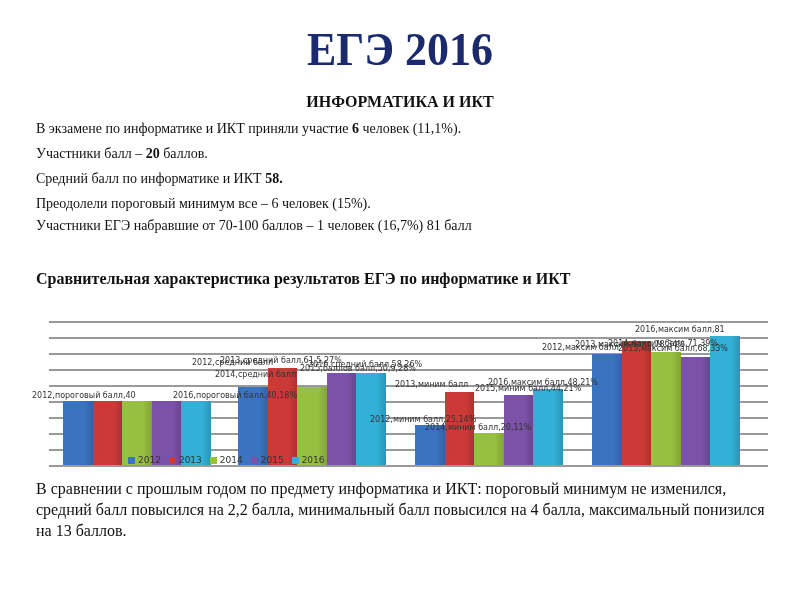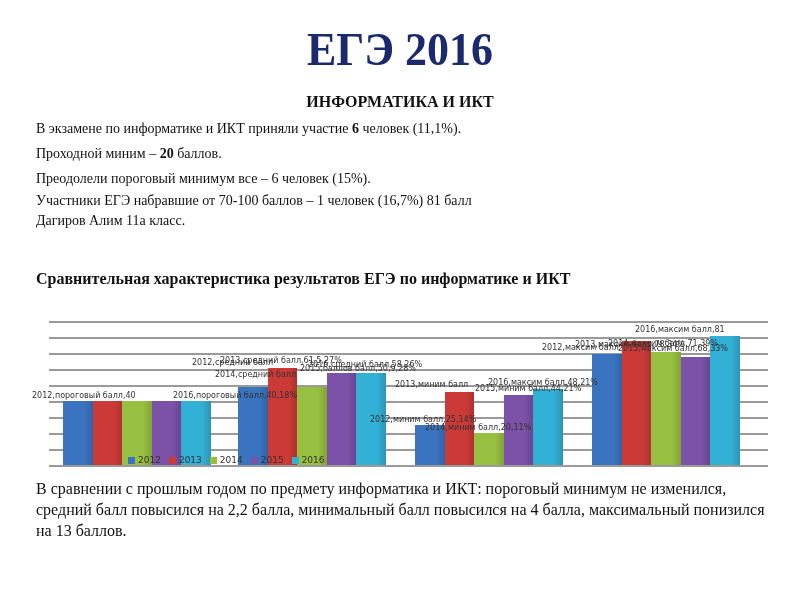--- a/index.html
+++ b/index.html
@@ -20,24 +20,24 @@
   .summary { position:absolute; left:36px; top:478px; width:740px; font-size:16px; line-height:21px; }
 </style>
 </head>
 <body>
 
 <div class="title">ЕГЭ 2016</div>
 <div class="subhead">ИНФОРМАТИКА И ИКТ</div>
 
 <div class="lines">
   <div><span>В экзамене по информатике и ИКТ  приняли участие  </span><b>6</b><span> человек (11,1%).</span></div>
-  <div><span>Проходной миним – </span><b>20</b><span> баллов.</span></div>
+  <div><span>Участники балл – </span><b>20</b><span> баллов.</span></div>
+  <div><span>Средний балл  по информатике и ИКТ  </span><b>58.</b><span></span></div>
   <div><span>Преодолели пороговый минимум все – 6 человек (15%).</span></div>
   <div class="tight" style="margin-top:0px;"><span>Участники ЕГЭ набравшие от 70-100 баллов – 1 человек (16,7%) 81 балл</span></div>
-  <div class="tight"><span>Дагиров Алим 11а класс.</span></div>
 </div>
 
 <div class="chart-heading">Сравнительная характеристика результатов ЕГЭ по информатике и ИКТ</div>
 
 <div class="chart" id="chart">
     <div class="grid" style="top: 11px;"></div>
     <div class="grid" style="top: 27px;"></div>
     <div class="grid" style="top: 43px;"></div>
     <div class="grid" style="top: 59px;"></div>
     <div class="grid" style="top: 75px;"></div>

